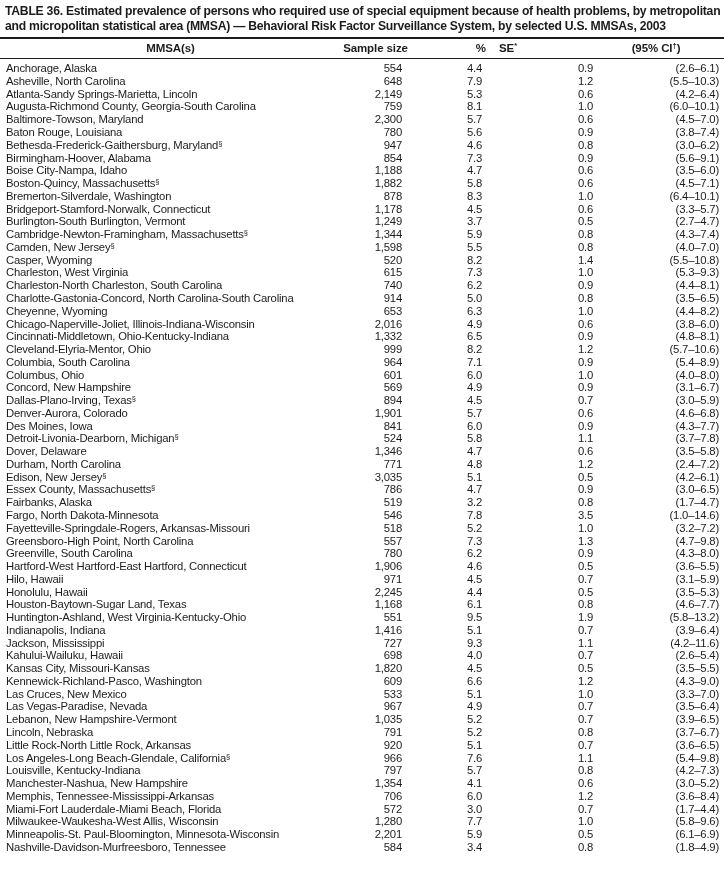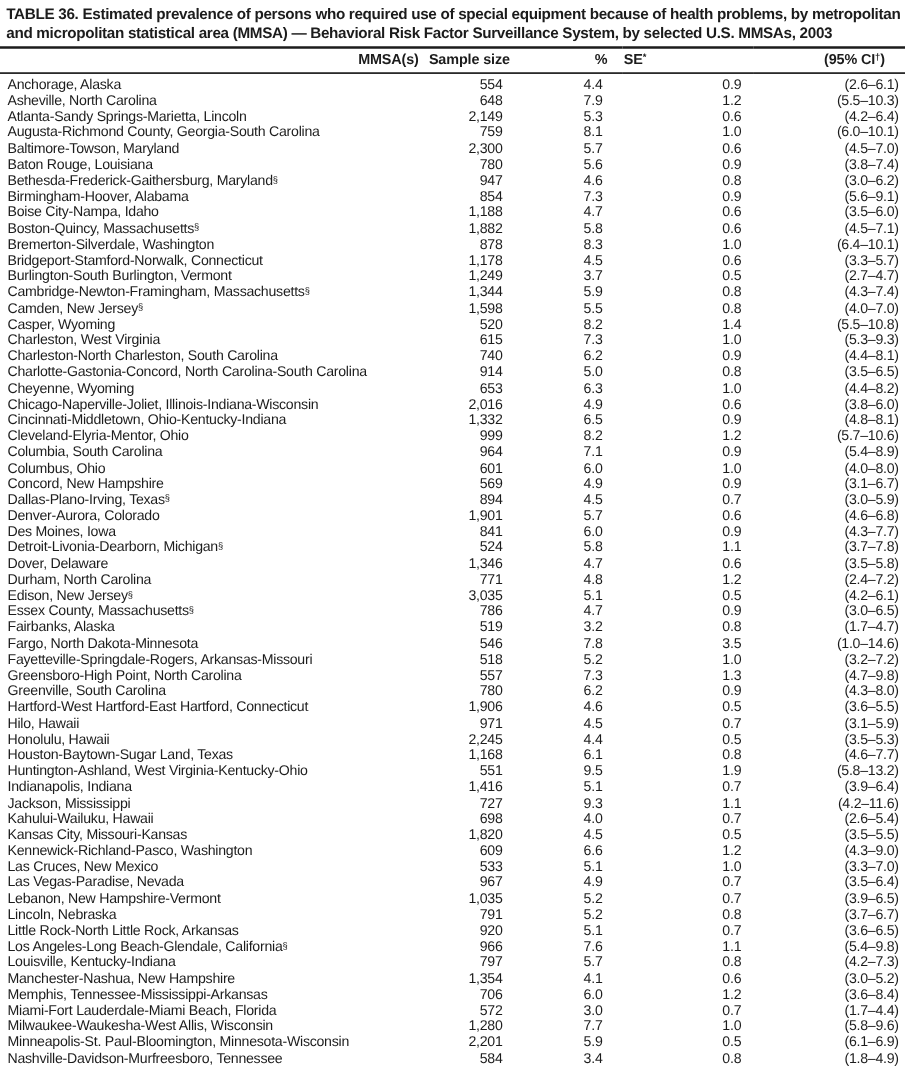--- a/index.html
+++ b/index.html
@@ -28,25 +28,25 @@
   thead th {
     border-top: 2px solid #1c1c1c;
     border-bottom: 1.4px solid #1c1c1c;
     font-size: 11.5px;
     font-weight: 700;
     padding-top: 3px;
     padding-bottom: 4px;
     letter-spacing: -0.1px;
     white-space: nowrap;
   }
-  th.h-name   { text-align: right;  padding-left: 6px; }
+  th.h-name   { text-align: center;  padding-left: 6px; }
   th.h-sample { text-align: center; padding-right: 2px; }
   th.h-pct    { text-align: right; padding-right: 12px; }
   th.h-se     { text-align: left; padding-right: 20px; }
-  th.h-ci     { text-align: right; padding-right: 16px; }
+  th.h-ci     { padding-right: 16px; }
   tbody td {
     font-size: 11.3px;
     line-height: 12.76px;
     letter-spacing: -0.2px;
     white-space: nowrap;
     overflow: hidden;
     padding: 0;
   }
   tbody tr:first-child td { padding-top: 3px; }
   td.c-name   { text-align: left;  padding-left: 6px; }

